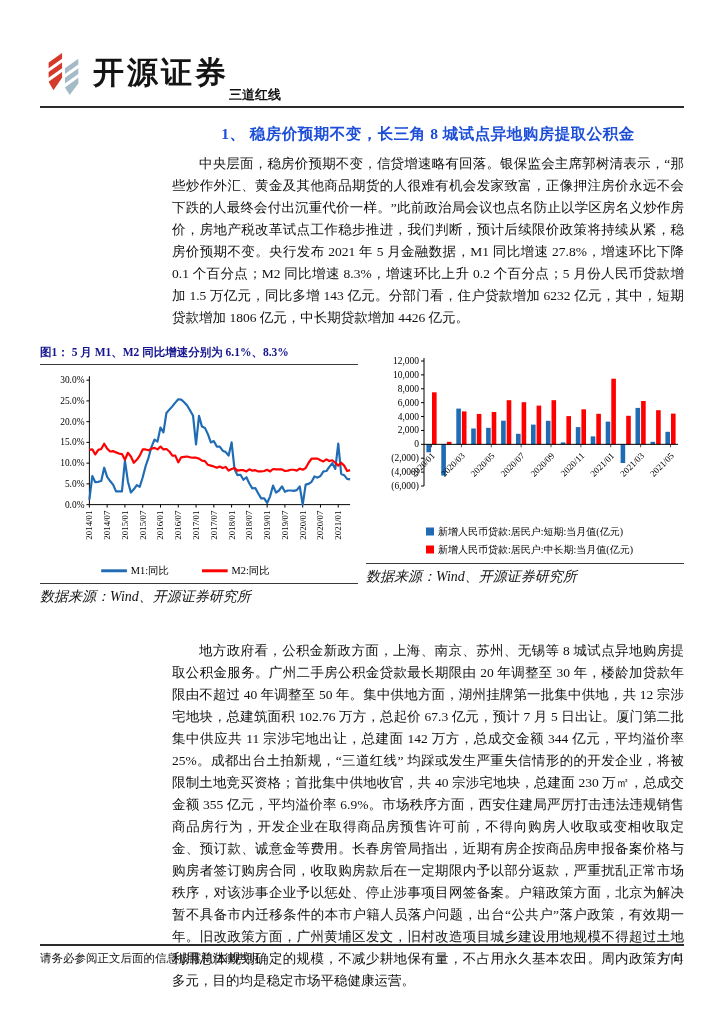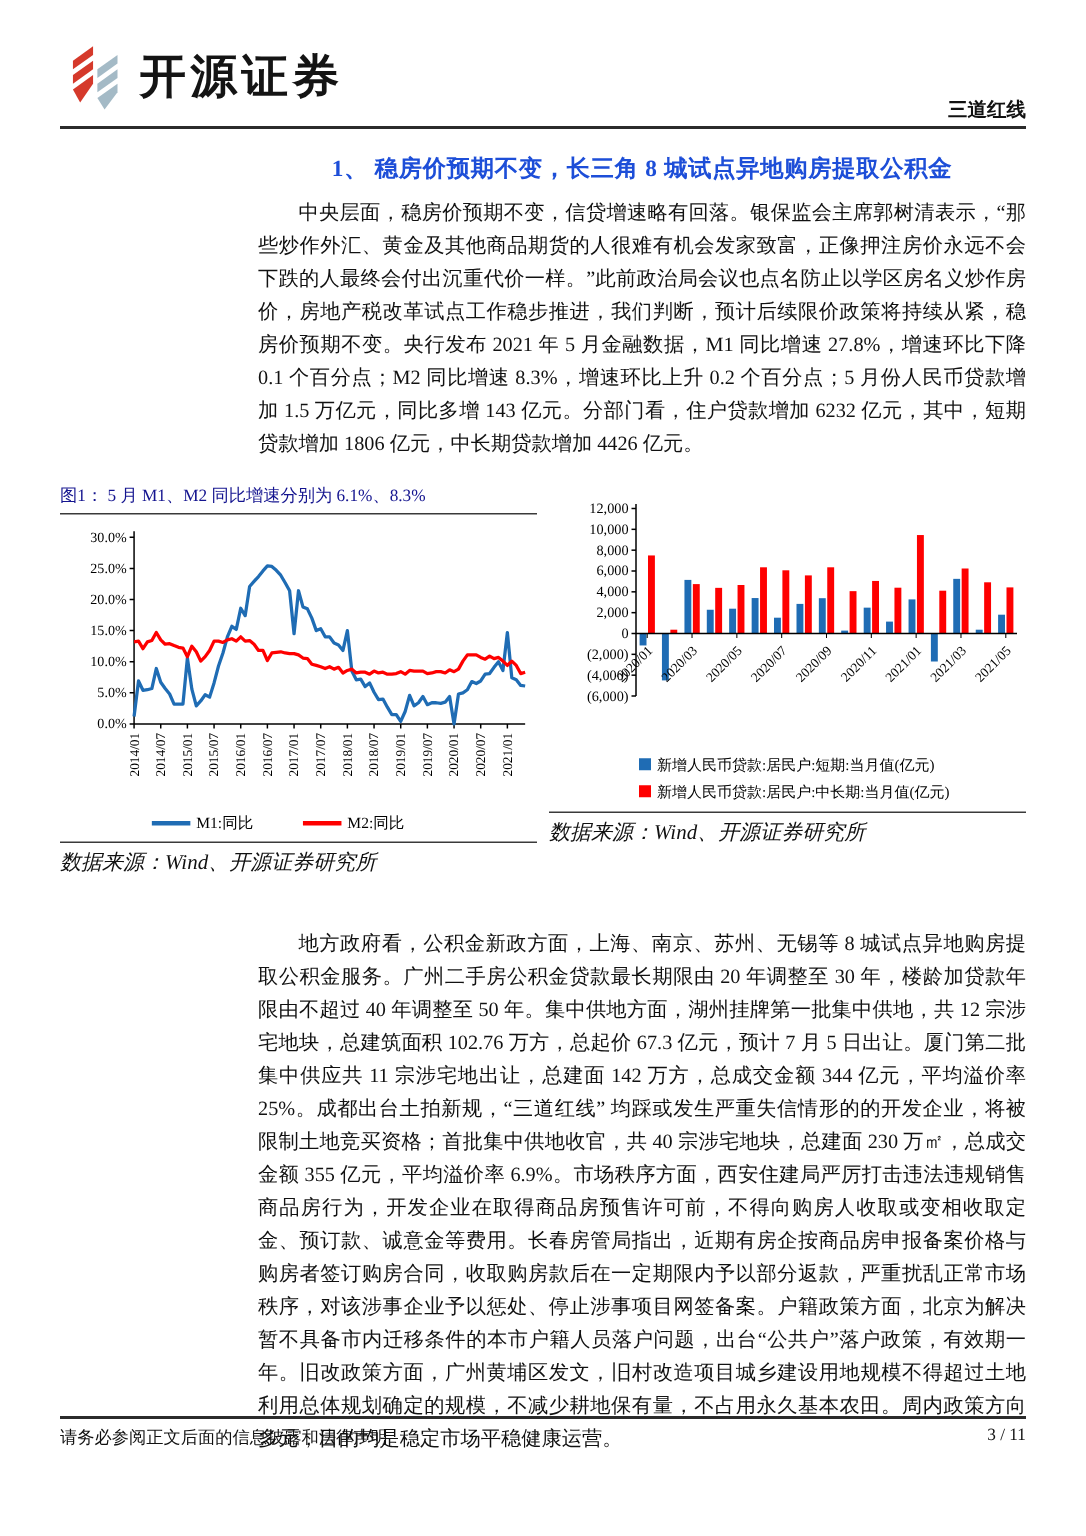--- a/index.html
+++ b/index.html
@@ -2,38 +2,38 @@
 <html><head>
 <meta charset="utf-8">
 <style>
   html,body{margin:0;padding:0;background:#ffffff;}
   .page{
     width:724px;height:1024px;margin:0 auto;position:relative;background:#fff;
     box-sizing:border-box;padding:0 40px;overflow:hidden;
     font-family:"Liberation Serif","DejaVu Serif",serif;color:#111;
   }
   
-  .hdr{height:86px;border-bottom:2.5px solid #2b2b2b;display:flex;
-       align-items:flex-end;justify-content:space-between;box-sizing:border-box;}
+  .hdr{height:108px;border-bottom:2.5px solid #2b2b2b;display:flex;
+       align-items:flex-end;justify-content:flex-start;box-sizing:border-box;}
   .brand{display:flex;align-items:center;gap:7px;margin-bottom:10px;}
   .brand-name{font-size:31px;font-weight:bold;letter-spacing:3px;
        font-family:"Liberation Sans","DejaVu Sans",sans-serif;color:#141414;}
   .doc-type{font-size:13px;font-weight:bold;margin-bottom:2px;}
   
   .sec-title{margin:16px 0 8px 132px;text-align:center;color:#1d4ed8;
        font-size:15.5px;font-weight:bold;letter-spacing:0.5px;}
   
   .body-par{margin:0 0 0 132px;text-align:justify;font-size:13.5px;
        line-height:22px;text-indent:2em;}
   .body-par .b{font-weight:normal;margin-top:20px;}
   .par2{margin-top:34px;}
   
   .figures{display:flex;gap:8px;margin-top:16px;}
   .fig{flex:1;margin:0;min-width:0;}
-  .fig-title{color:#14148F;font-weight:normal;font-size:11.5px;
+  .fig-title{color:#14148F;font-weight:bold;font-size:11.5px;
        border-bottom:1.2px solid #3a3a3a;padding-bottom:4px;white-space:nowrap;overflow:hidden;}
   .fig-chart{display:block;width:100%;height:215px;margin-top:2px;}
   .fig-src{border-top:1.2px solid #3a3a3a;margin-top:1px;padding-top:4px;font-size:14px;font-style:italic;}
   svg text{font-family:"Liberation Serif","DejaVu Serif",serif;fill:#000;}
   
   .ftr{position:absolute;left:40px;right:40px;top:944px;border-top:2.5px solid #2b2b2b;
        padding-top:5px;display:flex;justify-content:space-between;font-size:11.5px;}
 </style>
 </head>
 <body>

